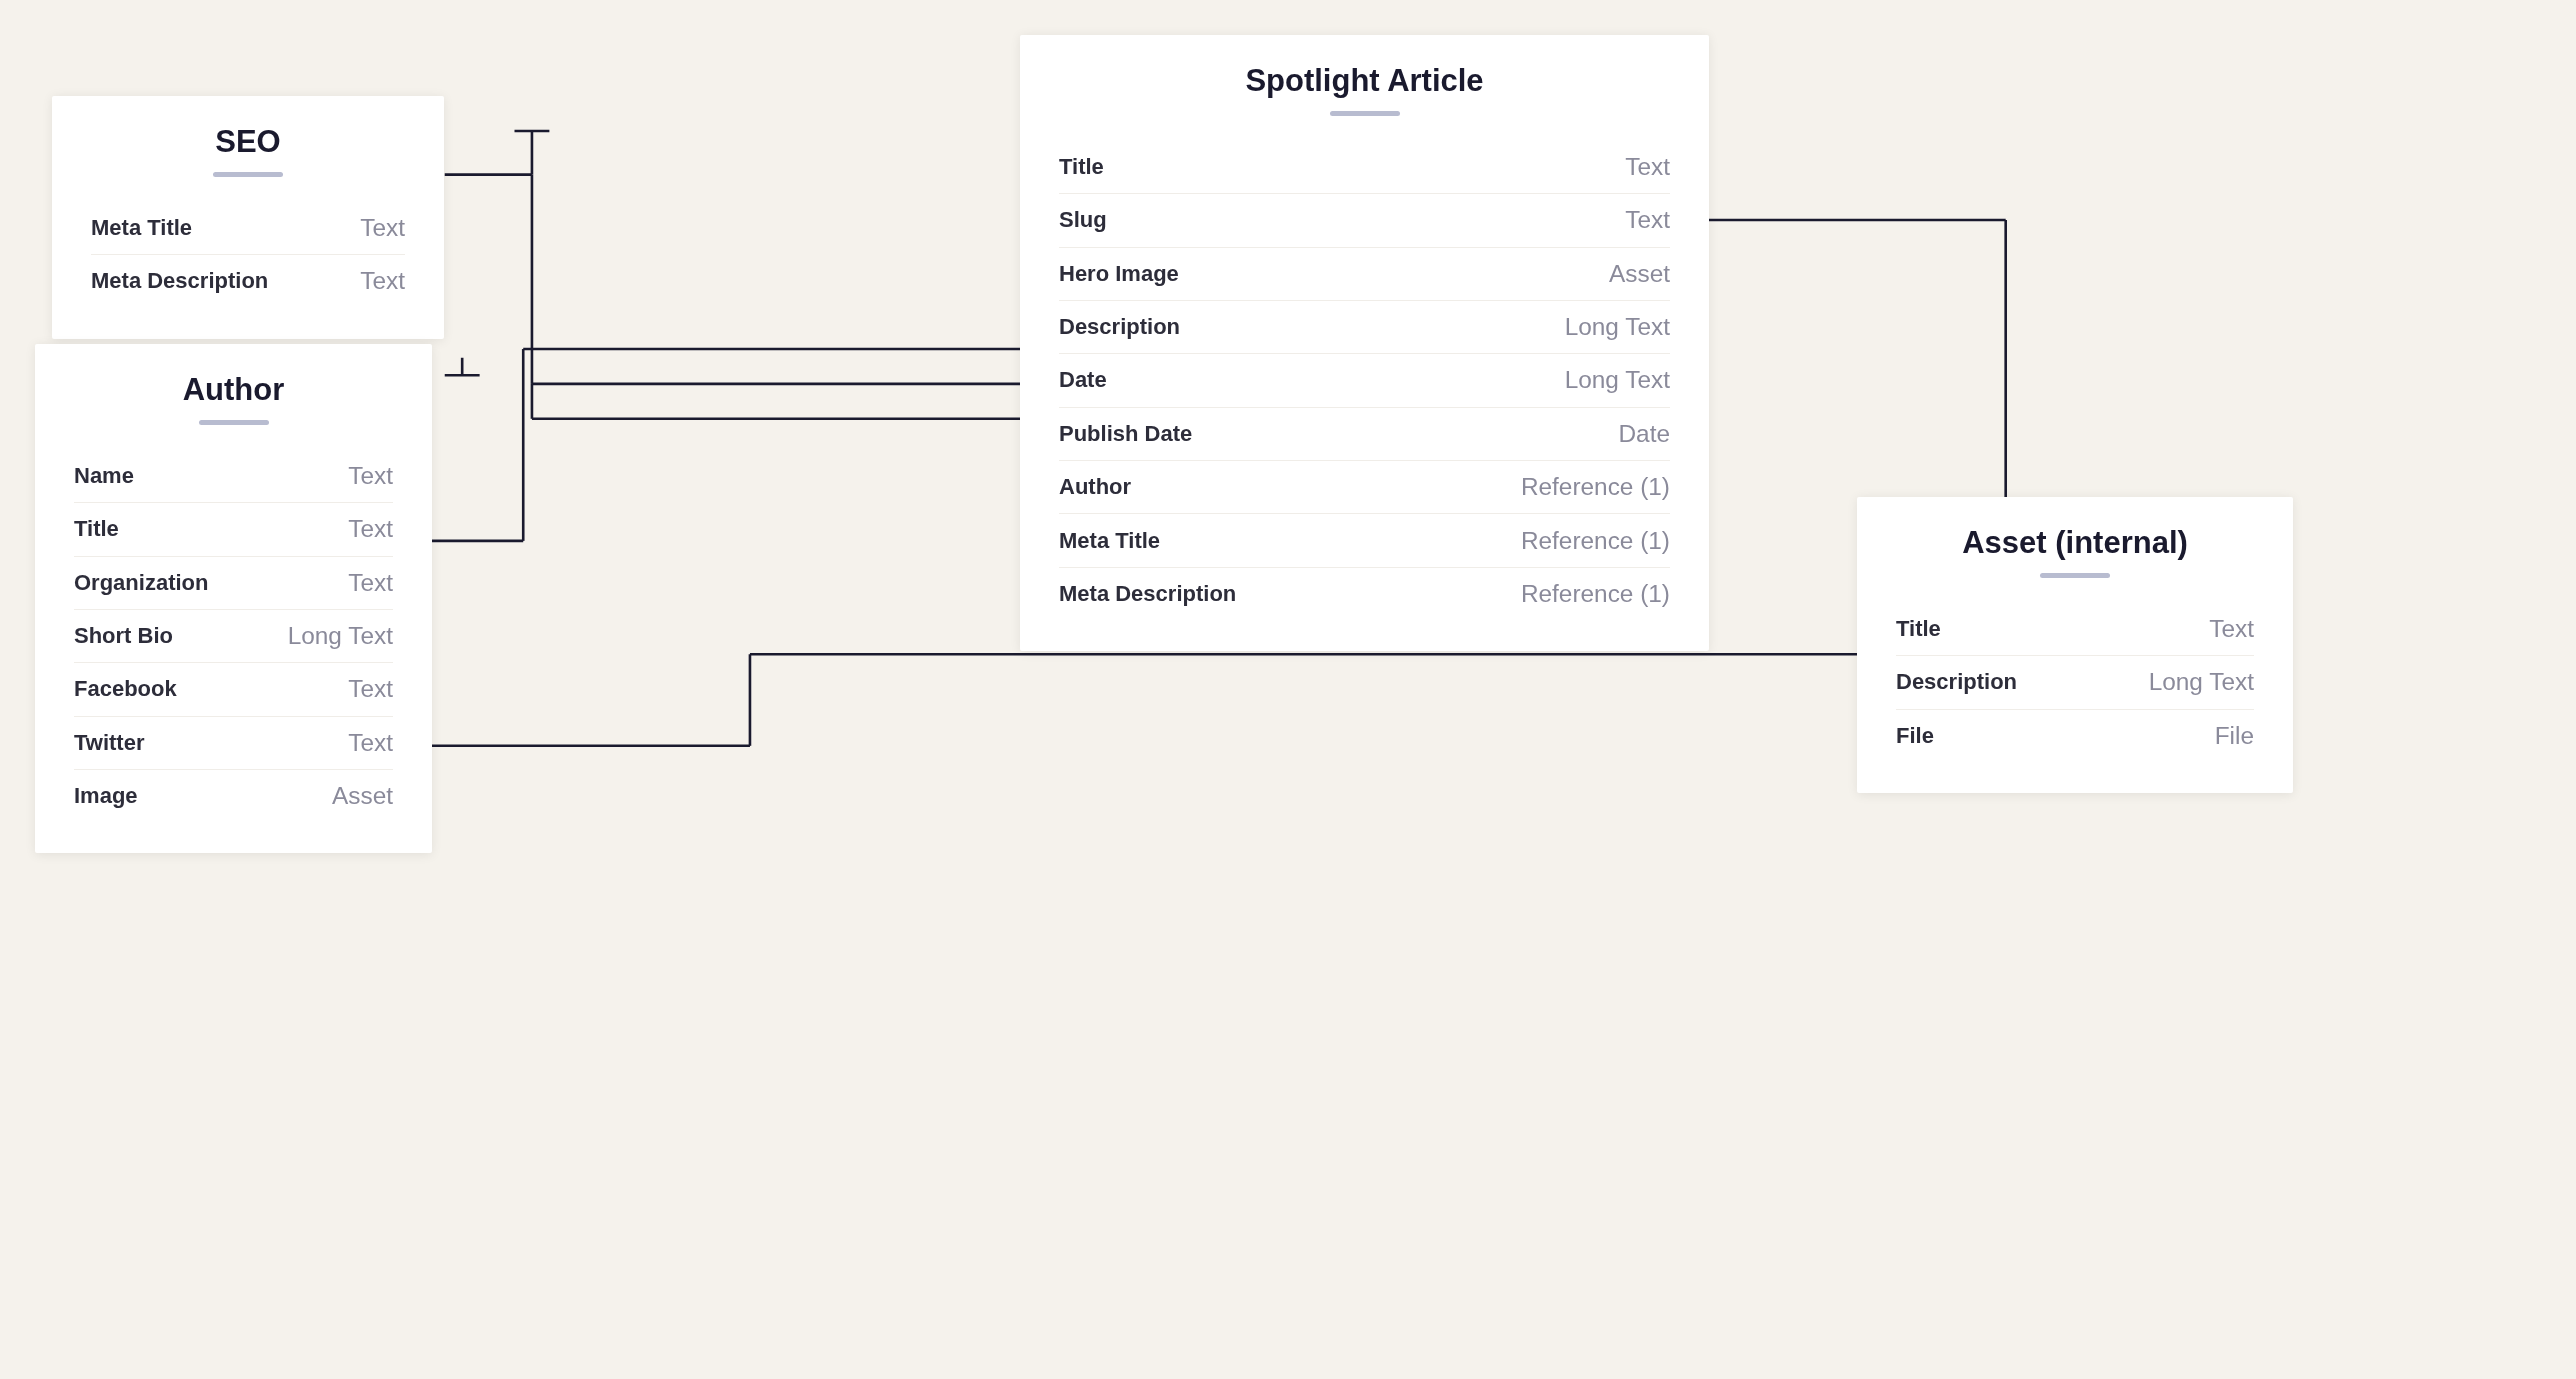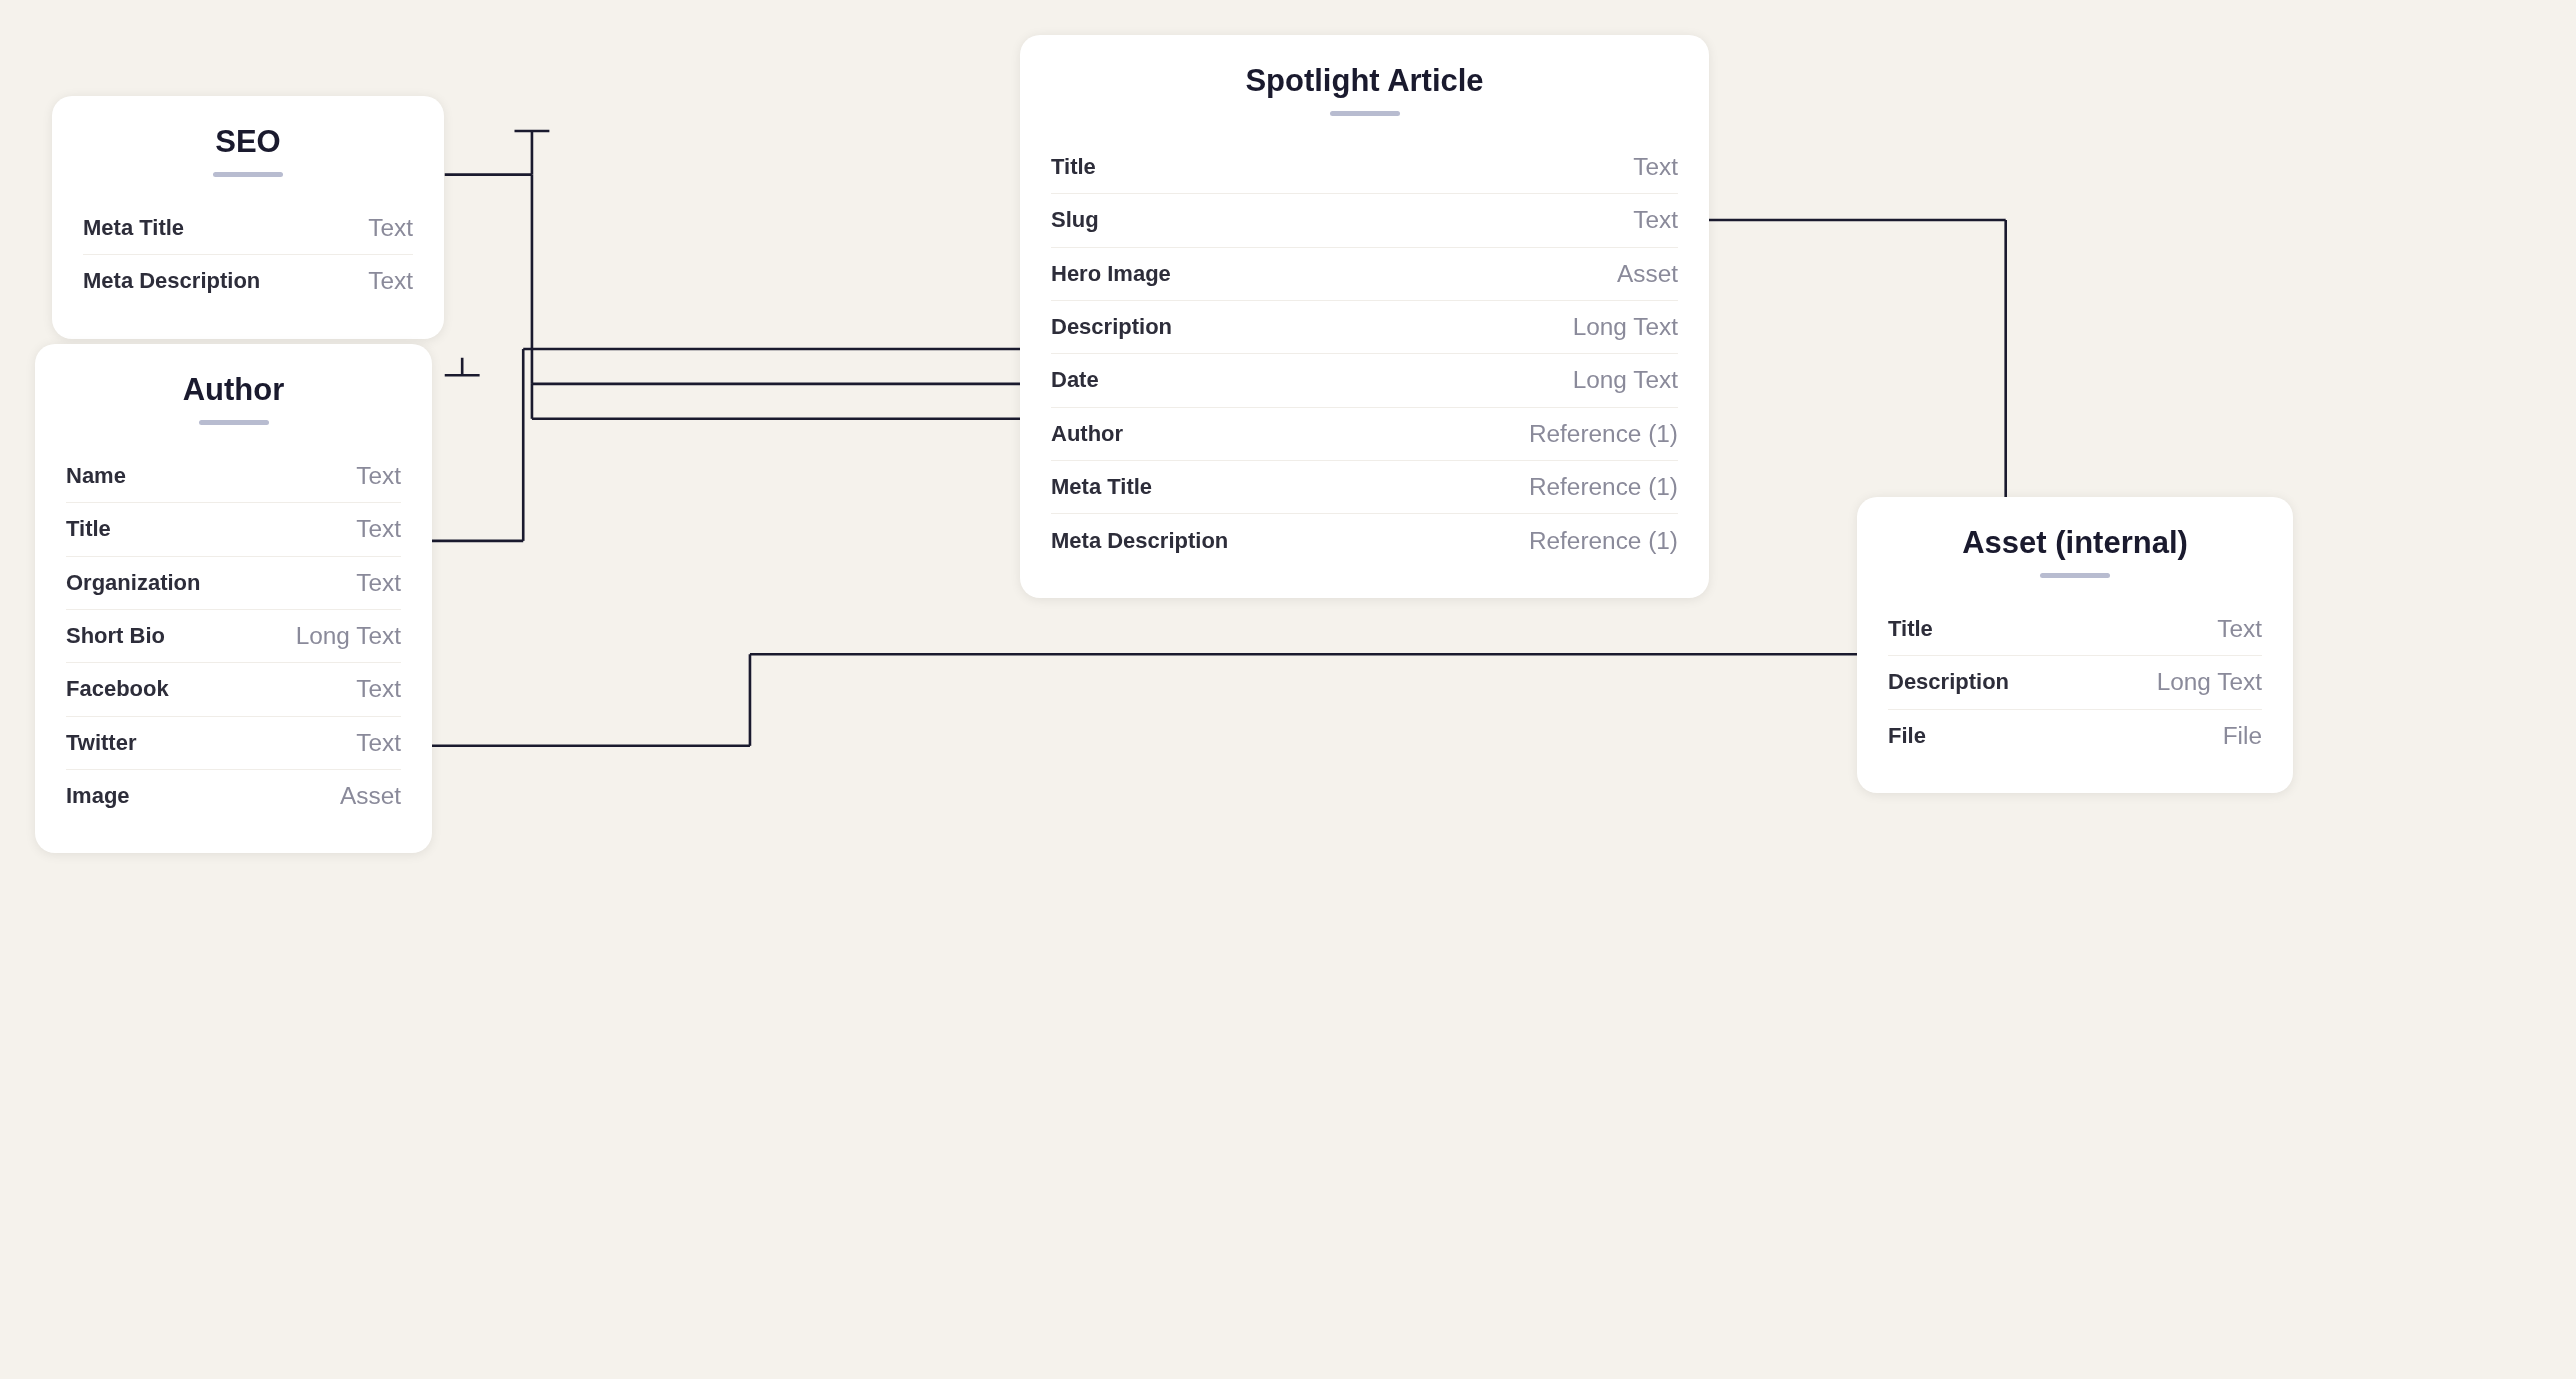--- a/index.html
+++ b/index.html
@@ -8,23 +8,23 @@
       background-color: #f5f2ec;
       font-family: -apple-system, BlinkMacSystemFont, 'Segoe UI', sans-serif;
       width: 2576px;
       height: 1380px;
       overflow: hidden;
       position: relative;
     }
 
     .card {
       background: #ffffff;
-      border-radius: 20px;
+      border-radius: 2px;
       box-shadow: 0 1.7px 10.5px rgba(0,0,0,0.08);
-      padding: 28px 31px 31px;
+      padding: 28px 39px 31px;
       position: absolute;
     }
 
     .card-title {
       font-size: 31px;
       font-weight: 700;
       color: #1a1a2e;
       text-align: center;
       margin-bottom: 12.2px;
     }
@@ -126,20 +126,24 @@
       </div>
       <div class="field-row">
         <span class="field-name">Description</span>
         <span class="field-type">Long Text</span>
       </div>
       <div class="field-row">
         <span class="field-name">Date</span>
         <span class="field-type">Long Text</span>
       </div>
       <div class="field-row">
+        <span class="field-name">Publish Date</span>
+        <span class="field-type">Date</span>
+      </div>
+      <div class="field-row">
         <span class="field-name">Author</span>
         <span class="field-type">Reference (1)</span>
       </div>
       <div class="field-row">
         <span class="field-name">Meta Title</span>
         <span class="field-type">Reference (1)</span>
       </div>
       <div class="field-row">
         <span class="field-name">Meta Description</span>
         <span class="field-type">Reference (1)</span>

